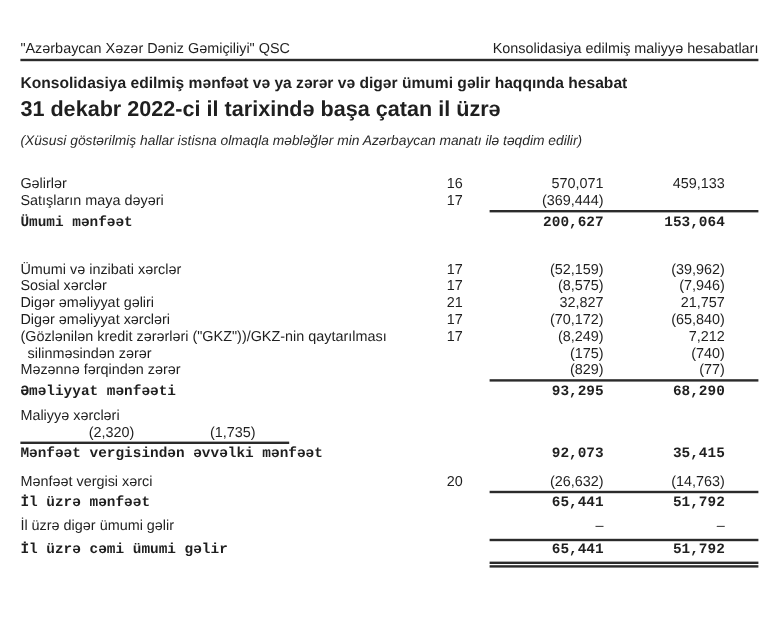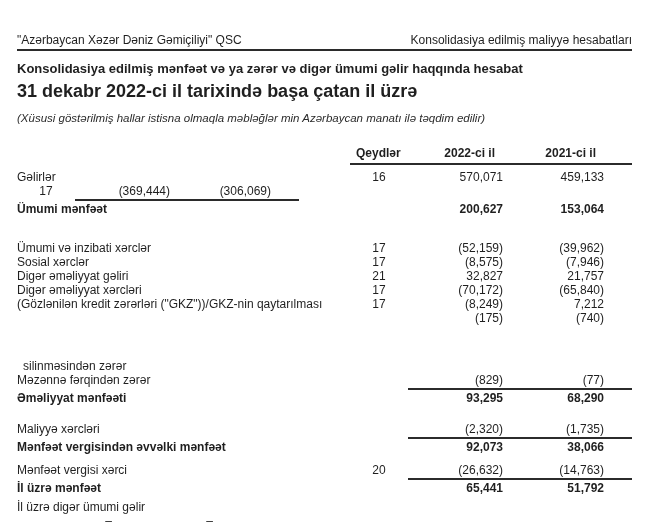--- a/index.html
+++ b/index.html
@@ -31,77 +31,67 @@
   .vals { width: 224px; display: flex; }
   .v1 { width: 95px; text-align: right; }
   .v2 { flex: 1; text-align: right; padding-right: 28px; }
 
   .t-head { font-weight: bold; }
   .head-group { display: flex; width: 282px; border-bottom: 2px solid #2b2b2b; padding-bottom: 3px; }
   .t-head .note { text-align: left; padding-left: 6px; }
   .t-head .v1 { padding-right: 8px; }
   .t-head .v2 { padding-right: 36px; }
 
-  .bold { font-weight: bold; }
-  .indent .lbl { padding-left: 6px; margin-top: 48px; }
+  .bold { font-weight: bold; font-family: Liberation Mono, monospace; }
+  .indent .lbl { padding-left: 6px; }
 
   .rule .vals   { border-bottom: 2px solid #2b2b2b; padding-bottom: 1px; }
   .rule-pad .vals { padding-bottom: 4px; }
   .double .vals { border-bottom: 5px double #2b2b2b; padding-bottom: 3px; }
 
   .mt-first { margin-top: 5px; }
   .mt-tight { margin-top: 1px; }
   .mt-lg { margin-top: 25px; }
-  .mt-sm { margin-top: 17px; }
+  .mt-sm { margin-top: 6px; flex-direction: column; }
   .mt-md { margin-top: 9px; }
-  .mt-md2 { margin-top: 5px; flex-direction: column; }
+  .mt-md2 { margin-top: 5px; }
   .mt-md3 { margin-top: 0; }
 </style>
 </head>
 <body>
 
 <div class="page">
   <div class="inner">
 
     <div class="doc-header">
       <span>"Azərbaycan Xəzər Dəniz Gəmiçiliyi" QSC</span>
       <span>Konsolidasiya edilmiş maliyyə hesabatları</span>
     </div>
 
     <div class="title">Konsolidasiya edilmiş mənfəət və ya zərər və digər ümumi gəlir haqqında hesabat</div>
     <div class="subtitle">31 dekabr 2022-ci il tarixində başa çatan il üzrə</div>
     <div class="fin-note">(Xüsusi göstərilmiş hallar istisna olmaqla məbləğlər min Azərbaycan manatı ilə təqdim edilir)</div>
 
     <div class="fin-table">
 
-      <div class="t-row t-head">
-        <div class="lbl"></div>
-        <div class="head-group">
-          <div class="note">Qeydlər</div>
-          <div class="vals">
-            <div class="v1">2022-ci il</div>
-            <div class="v2">2021-ci il</div>
-          </div>
-        </div>
-      </div>
 
       <div class="t-row mt-first">
         <div class="lbl">Gəlirlər</div>
         <div class="note">16</div>
         <div class="vals">
             <div class="v1">570,071</div>
             <div class="v2">459,133</div>
           </div>
       </div>
 
       <div class="t-row rule">
+        <div class="lbl">Satışların maya dəyəri</div>
         <div class="note">17</div>
         <div class="vals">
             <div class="v1">(369,444)</div>
-            <div class="v2">(306,069)</div>
           </div>
       </div>
 
       <div class="t-row bold mt-tight">
         <div class="lbl">Ümumi mənfəət</div>
         <div class="note"></div>
         <div class="vals">
             <div class="v1">200,627</div>
             <div class="v2">153,064</div>
           </div>
@@ -194,21 +184,21 @@
             <div class="v1">(2,320)</div>
             <div class="v2">(1,735)</div>
           </div>
       </div>
 
       <div class="t-row bold mt-tight">
         <div class="lbl">Mənfəət vergisindən əvvəlki mənfəət</div>
         <div class="note"></div>
         <div class="vals">
             <div class="v1">92,073</div>
-            <div class="v2">38,066</div>
+            <div class="v2">35,415</div>
           </div>
       </div>
 
       <div class="t-row rule mt-md">
         <div class="lbl">Mənfəət vergisi xərci</div>
         <div class="note">20</div>
         <div class="vals">
             <div class="v1">(26,632)</div>
             <div class="v2">(14,763)</div>
           </div>

